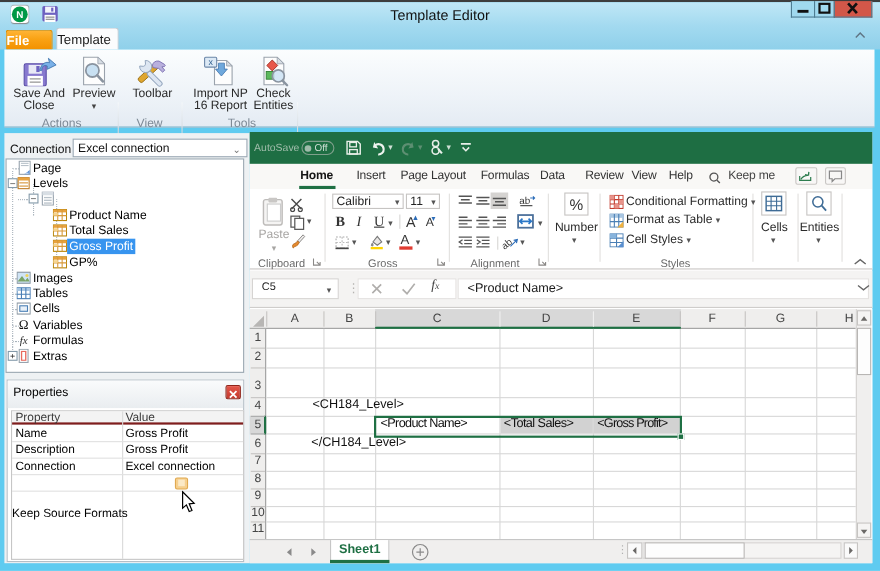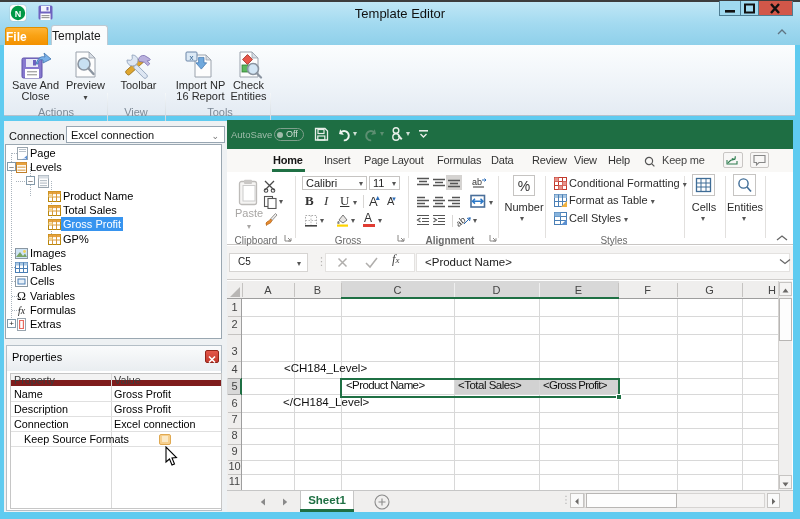--- a/index.html
+++ b/index.html
@@ -259,39 +259,39 @@
   </div>
   <div class="abs" id="props">
     <div class="abs" id="props-head"></div>
     <div class="abs" style="left:5px;top:5px;font-size:11px;color:#000;">Properties</div>
     <div class="abs" style="left:198px;top:4px;width:14px;height:13px;background:linear-gradient(#e4574a,#c43a2e);border:1px solid #8f2419;border-radius:2px;">
       <svg width="12" height="11">
           <path d="M3 2.5 L9 8.5 M9 2.5 L3 8.5" stroke="#fff" stroke-width="1.6"></path>
         </svg>
     </div>
     <div class="abs" style="left:3px;top:27px;width:212px;height:136px;border:1px solid #c6c6c6;background:#fff;">
-      <div style="position:absolute;left:0;top:0;width:210px;height:12px;background:#f3f3f3;border-bottom:6px solid #7f1d1d;font-size:10.8px;color:#3c3c3c;line-height:12px;">
+      <div style="position:absolute;left:0;top:0;width:210px;height:12px;background:#f3f3f3;border-bottom:2px solid #7f1d1d;font-size:10.8px;color:#3c3c3c;line-height:12px;">
         <span style="position:absolute;left:3px;">Property</span>
           <span style="position:absolute;left:103px;">Value</span>
       </div>
       <div style="position:absolute;left:100px;top:0;width:1px;height:134px;background:#d9d9d9;"></div>
       <div class="prow" style="left:0;top:13px;width:210px;height:15px;">
           <span style="position:absolute;left:3px;">Name</span>
           <span class="pval">Gross Profit</span>
         </div>
       <div class="prow" style="left:0;top:28px;width:210px;height:15px;">
           <span style="position:absolute;left:3px;">Description</span>
           <span class="pval">Gross Profit</span>
         </div>
       <div class="prow" style="left:0;top:43px;width:210px;height:15px;">
           <span style="position:absolute;left:3px;">Connection</span>
           <span class="pval">Excel connection</span>
         </div>
       <div class="prow" style="left:0;top:58px;width:210px;height:15px;">
-          <span style="position:absolute;left:13px;">Keep Source Formats</span>
+          <span style="position:absolute;left:0;margin-top:28px;">Keep Source Formats</span>
         </div>
       <div style="position:absolute;left:148px;top:60px;width:12px;height:11px;background:#f6cf8d;border:1px solid #e0a951;border-radius:2px;">
           <div style="position:absolute;left:2px;top:1px;width:6px;height:6px;background:#fbe9c6;"></div>
         </div>
       <div style="position:absolute;left:152px;top:72px;">
         <svg width="18" height="22">
             <path d="M3 1 L3 16 L6.5 13 L9 19 L11.5 18 L9 12 L13.5 11.5 Z" fill="#fff" stroke="#000" stroke-width="1.1"></path>
           </svg>
       </div>
     </div>
@@ -450,21 +450,21 @@
       </svg>
     <svg class="abs" style="left:205px;top:42px;" width="14" height="12">
         <path d="M1 1.5 h12 M6 4.5 h7 M6 7.5 h7 M1 10.5 h12 M1.5 4 l3 2 -3 2" stroke="#555" stroke-width="1.2" fill="none"></path>
       </svg>
     <svg class="abs" style="left:230px;top:41px;" width="16" height="14">
         <text x="0" y="12" font-size="9" fill="#333" transform="rotate(-40 4 11)" font-family="Liberation Sans">ab</text>
         <path d="M7 11 l6 -6 m-0.5 3 l0.8 -3.3 -3.3 0.8" stroke="#2b6cb8" stroke-width="1" fill="none"></path>
       </svg>
     <div class="abs" style="left:246px;top:44px;font-size:8px;color:#555;">▾</div>
     <div class="abs" style="left:225px;top:43px;width:1px;height:12px;background:#d8d6d4;"></div>
-    <div class="abs xgl" style="left:194px;width:58px;font-weight:bold;">Alignment</div>
+    <div class="abs xgl" style="left:194px;width:58px;">Alignment</div>
     <svg class="abs" style="left:262px;top:62px;" width="9" height="9">
         <path d="M1 1 v6 h6 M4 4 l3 3 M7 4.2 v2.8 h-2.8" stroke="#8a8886" stroke-width="1" fill="none"></path>
       </svg>
 
     <div class="abs" style="left:286px;top:3px;width:22px;height:21px;background:#fff;border:1px solid #c6c4c2;font-size:14px;color:#333;text-align:center;line-height:20px;">%</div>
     <div class="abs" style="left:276px;top:29px;width:42px;text-align:center;font-size:11px;color:#2b2b2b;">Number</div>
     <div class="abs" style="left:293px;top:42px;font-size:8px;color:#555;">▾</div>
 
     <svg class="abs" style="left:327px;top:5px;" width="13" height="13">
         <rect x="0.5" y="0.5" width="12" height="12" fill="#fff" stroke="#c23b2e"></rect>

